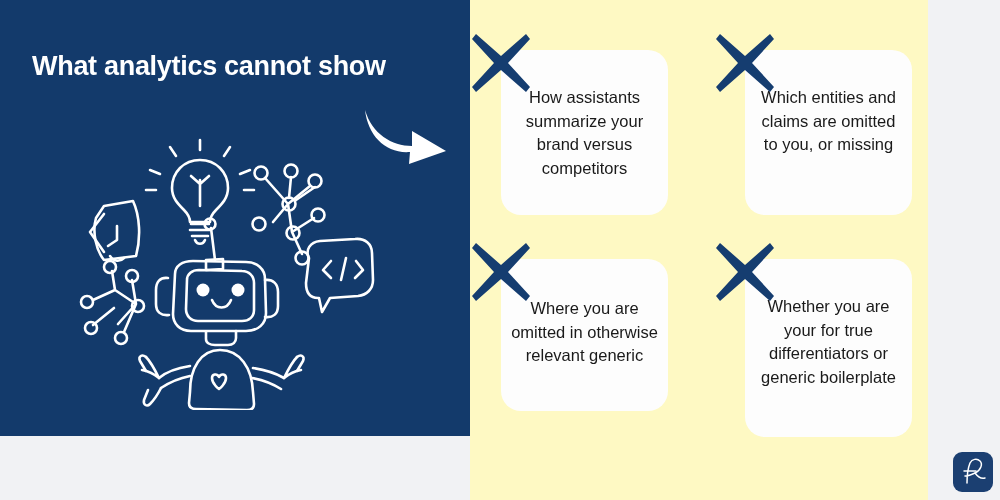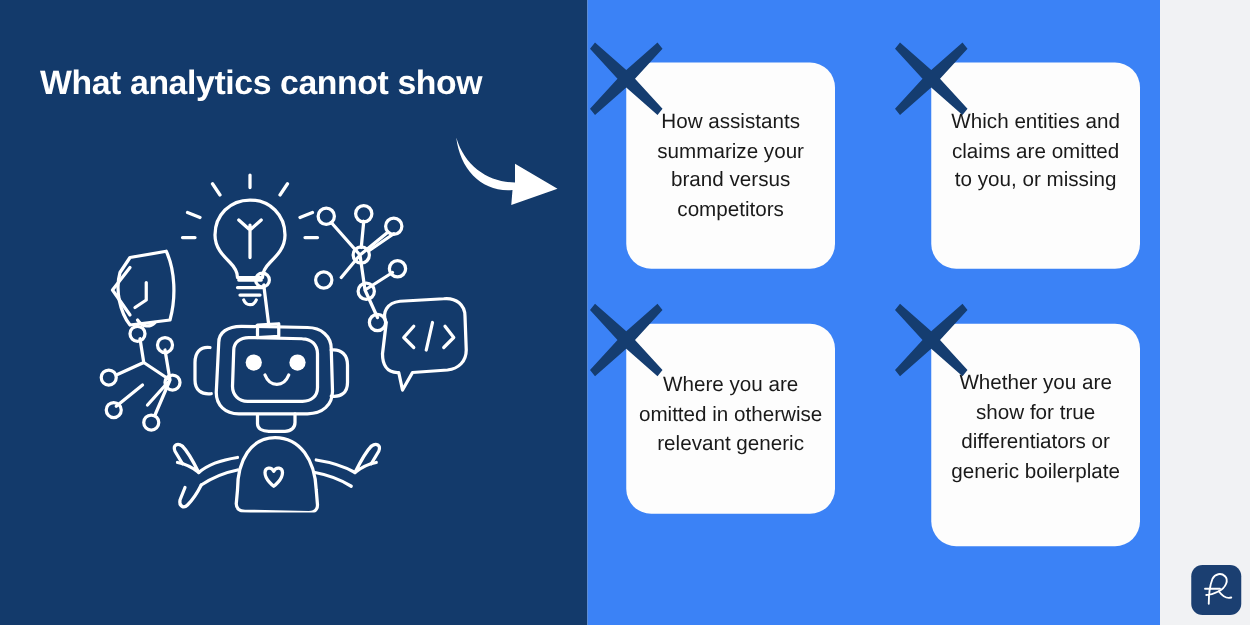--- a/index.html
+++ b/index.html
@@ -18,21 +18,21 @@
     overflow: hidden;
     background: #f1f2f4;
   }
 
   
   #left-panel {
     position: absolute;
     left: 0;
     top: 0;
     width: 470px;
-    height: 500px;
+    height: 436px;
     background: #133a6b;
   }
   #headline {
     position: absolute;
     left: 32px;
     top: 51px;
     width: 412px;
     margin: 0;
     color: #ffffff;
     font-family: "Liberation Sans", sans-serif;
@@ -56,21 +56,21 @@
     height: 282px;
   }
 
   
   #right-panel {
     position: absolute;
     left: 470px;
     top: 0;
     width: 458px;
     height: 500px;
-    background: #3b82f6;
+    background: #fef9c3;
   }
   .card-cell {
     position: absolute;
   }
   .card {
     position: absolute;
     left: 0;
     top: 22px;
     width: 167px;
     background: #fdfdfd;
@@ -275,21 +275,21 @@
       <div class="card">
         <span class="card-text">Where you are omitted in otherwise relevant generic</span>
       </div>
       <svg class="x-mark" viewBox="0 0 70 70">
         <path d="M10 6 L35 28 L60 6 L64 11 L42 35 L64 59 L60 64 L35 42 L10 64 L6 59 L28 35 L6 11 Z" fill="#153d70"></path>
       </svg>
     </div>
 
     <div class="card-cell" id="cell-4">
       <div class="card">
-        <span class="card-text">Whether you are show for true differentiators or generic boilerplate</span>
+        <span class="card-text">Whether you are your for true differentiators or generic boilerplate</span>
       </div>
       <svg class="x-mark" viewBox="0 0 70 70">
         <path d="M10 6 L35 28 L60 6 L64 11 L42 35 L64 59 L60 64 L35 42 L10 64 L6 59 L28 35 L6 11 Z" fill="#153d70"></path>
       </svg>
     </div>
   </div>
 
   <div id="brand-logo">
     <svg width="40" height="40" viewBox="0 0 40 40">
       <g fill="none" stroke="#ffffff" stroke-width="1.5" stroke-linecap="round" stroke-linejoin="round">

